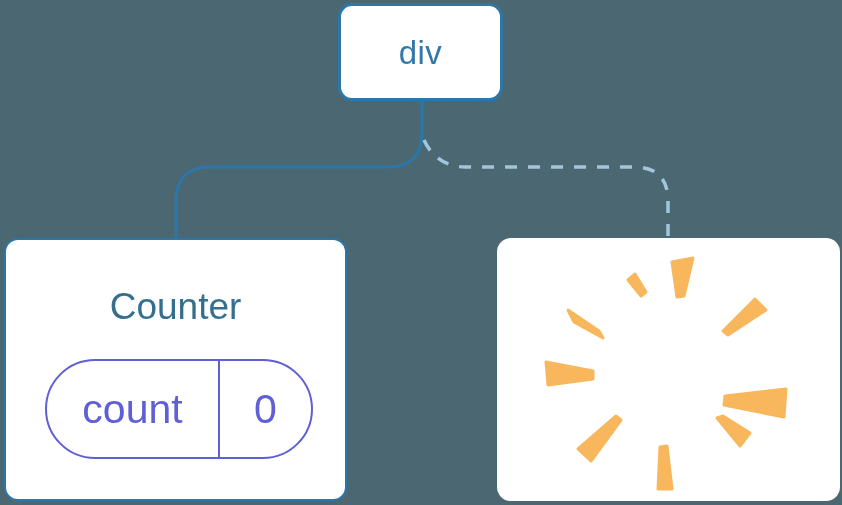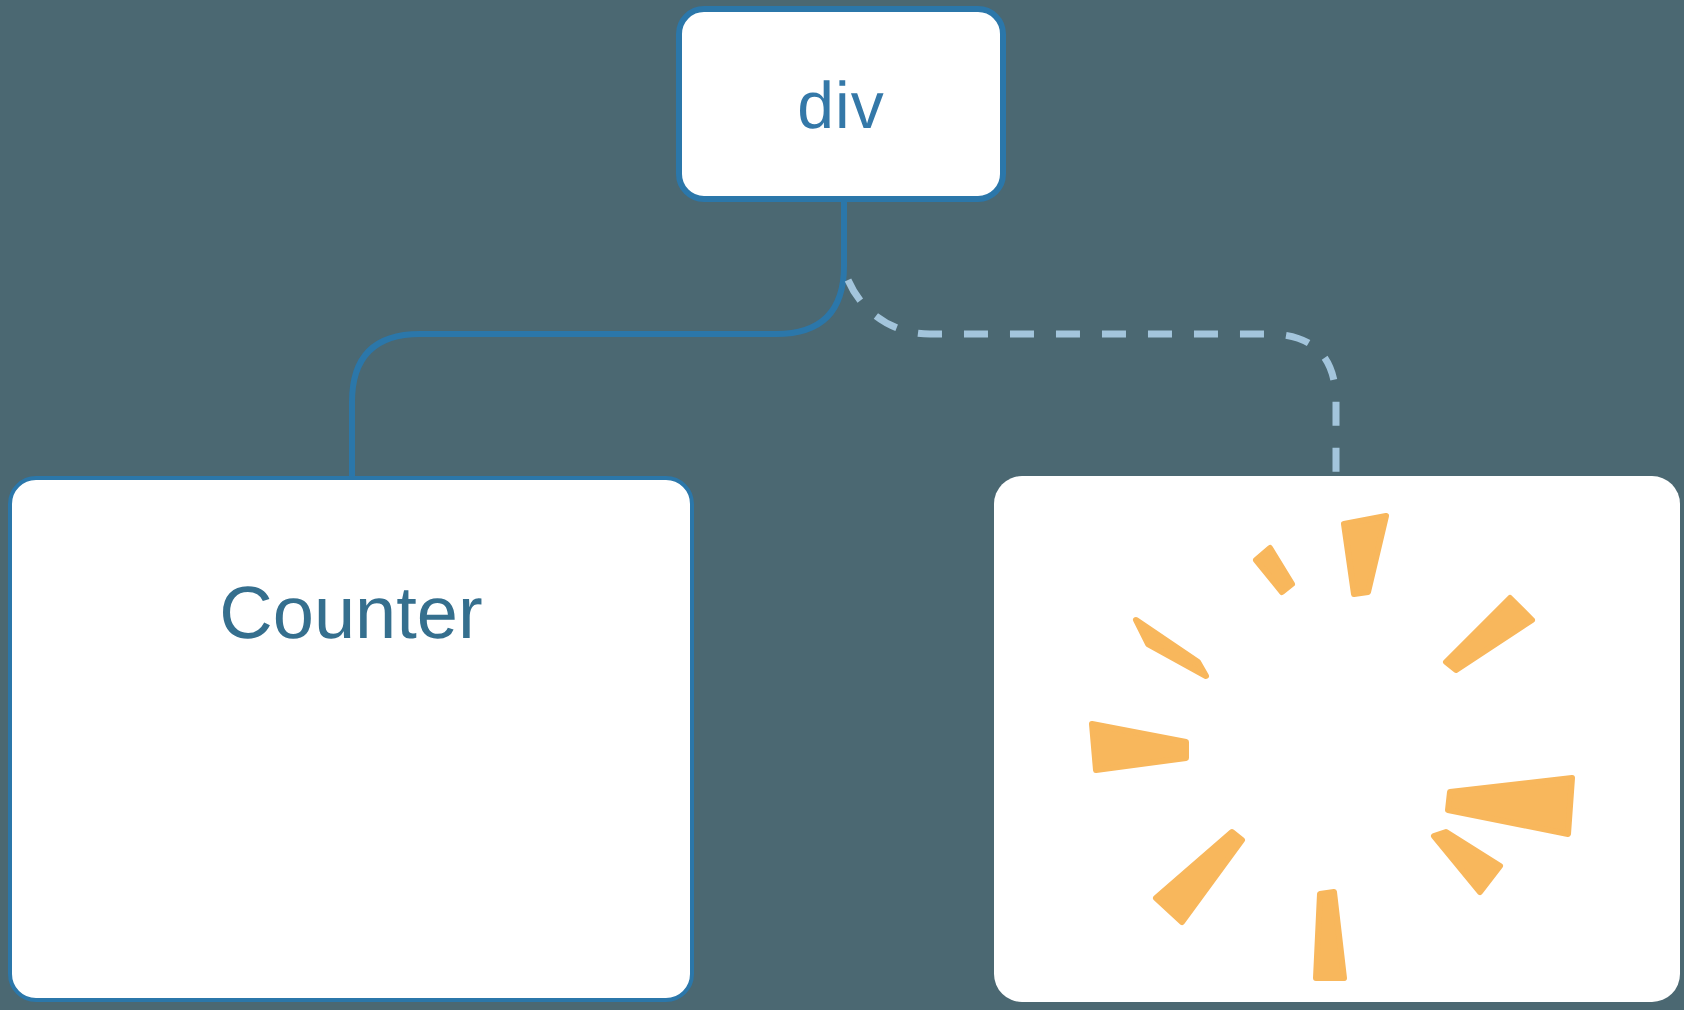--- a/index.html
+++ b/index.html
@@ -122,20 +122,24 @@
     <path class="solid-edge" d="M422 101 L422 133 Q422 167 388 167 L210 167 Q176 167 176 201 L176 240"></path>
     <path class="dashed-edge" d="M424 140 C431 156 446 167 465 167 L634 167 Q668 167 668 201 L668 240"></path>
   </svg>
 
   <div class="node-root">
     <span class="label">div</span>
   </div>
 
   <div class="card-counter">
     <div class="title">Counter</div>
+    <div class="state-pill">
+      <div class="cell key">count</div>
+      <div class="cell value">0</div>
+    </div>
   </div>
 
   <div class="card-poof">
     <svg viewBox="0 0 343 263" aria-hidden="true">
       <polygon class="poof-wedge" points="180,59 187,58 196,20 175,24"></polygon>
       <polygon class="poof-wedge" points="144,58 149,54 138,36 131,42"></polygon>
       <polygon class="poof-wedge" points="226,93 231,97 269,72 258,61"></polygon>
       <polygon class="poof-wedge" points="102,93 106,100 77,84 71,72"></polygon>
       <polygon class="poof-wedge" points="96,133 96,141 51,147 49,124"></polygon>
       <polygon class="poof-wedge" points="228,158 227,167 287,179 289,151"></polygon>

